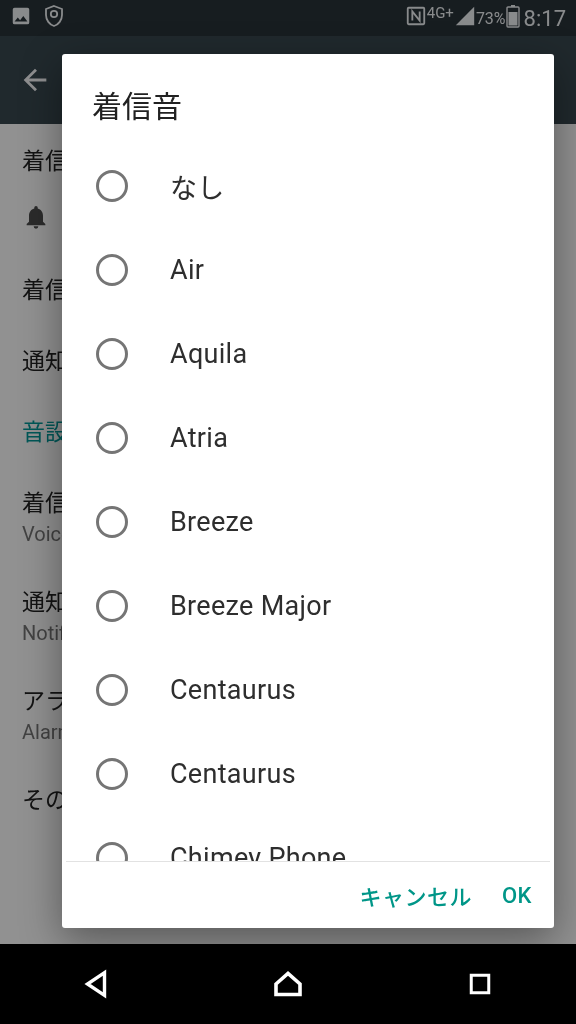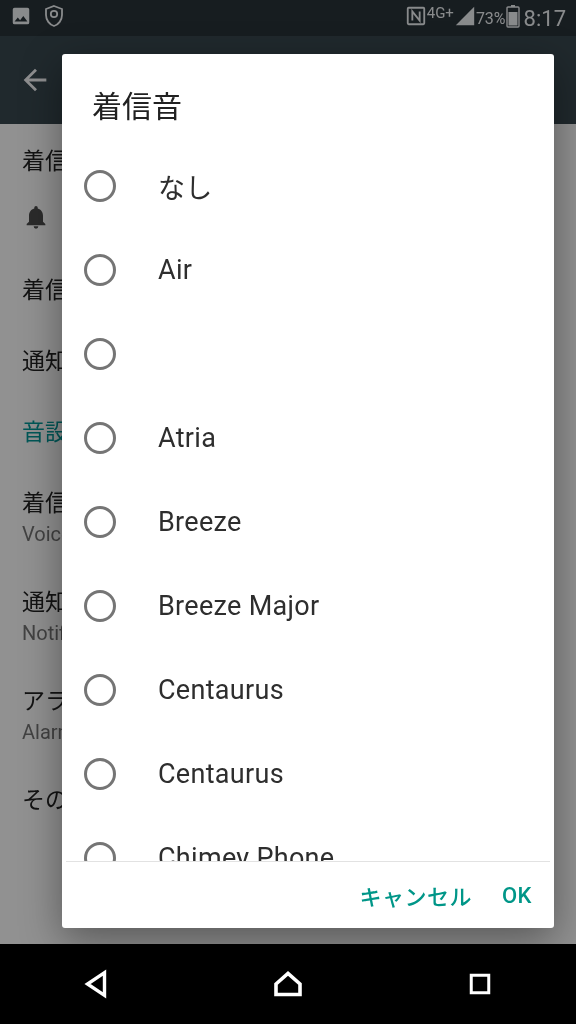--- a/index.html
+++ b/index.html
@@ -22,21 +22,21 @@
 .row.link .t1{color:#009696}
 .with-toggle{display:flex;justify-content:space-between;align-items:center}
 .toggle{width:32px;height:32px;border-radius:16px;background:#009688}
 .bell{display:flex;align-items:center;gap:18px;padding:8px 4px 22px}
 .bell svg{width:28px;height:28px;fill:#4b4b4b}
 
 .scrim{position:absolute;inset:0;background:rgba(0,0,0,.42)}
 
 .dialog{position:absolute;left:62px;right:22px;top:54px;bottom:96px;background:#fff;border-radius:3px;box-shadow:0 12px 40px rgba(0,0,0,.4);display:flex;flex-direction:column}
 .dlg-title{padding:28px 30px 18px;font-size:30px;color:#212121}
-.dlg-list{flex:1;overflow:hidden;padding:0 4px}
+.dlg-list{flex:1;overflow:hidden;padding:0 16px}
 .opt{display:flex;align-items:center;height:84px;padding:0 18px;cursor:pointer}
 .radio{width:32px;height:32px;border:3px solid #757575;border-radius:50%;flex:0 0 32px}
 .opt-label{margin-left:42px;font-size:27px;color:#2e2e2e;letter-spacing:.3px}
 .dlg-divider{height:1px;background:#e2e2e2;margin:0 4px}
 .dlg-actions{display:flex;justify-content:flex-end;align-items:center;height:66px;padding:0 22px;gap:30px}
 .dlg-actions button{background:none;border:none;color:#009688;font-size:22px;letter-spacing:.5px;cursor:pointer;font-weight:500}
 
 .navbar{position:absolute;bottom:0;left:0;right:0;height:80px;background:#000;display:flex;align-items:center;justify-content:space-around}
 .navbtn{width:44px;height:44px;display:flex;align-items:center;justify-content:center}
 .navbtn svg{stroke:#fff;fill:none;stroke-width:2.4}
@@ -125,20 +125,21 @@
       <div class="opt">
           <div class="radio"></div>
           <div class="opt-label">なし</div>
         </div>
       <div class="opt">
           <div class="radio"></div>
           <div class="opt-label">Air</div>
         </div>
       <div class="opt">
           <div class="radio"></div>
+          <div class="opt-label">Aquila</div>
         </div>
       <div class="opt">
           <div class="radio"></div>
           <div class="opt-label">Atria</div>
         </div>
       <div class="opt">
           <div class="radio"></div>
           <div class="opt-label">Breeze</div>
         </div>
       <div class="opt">

